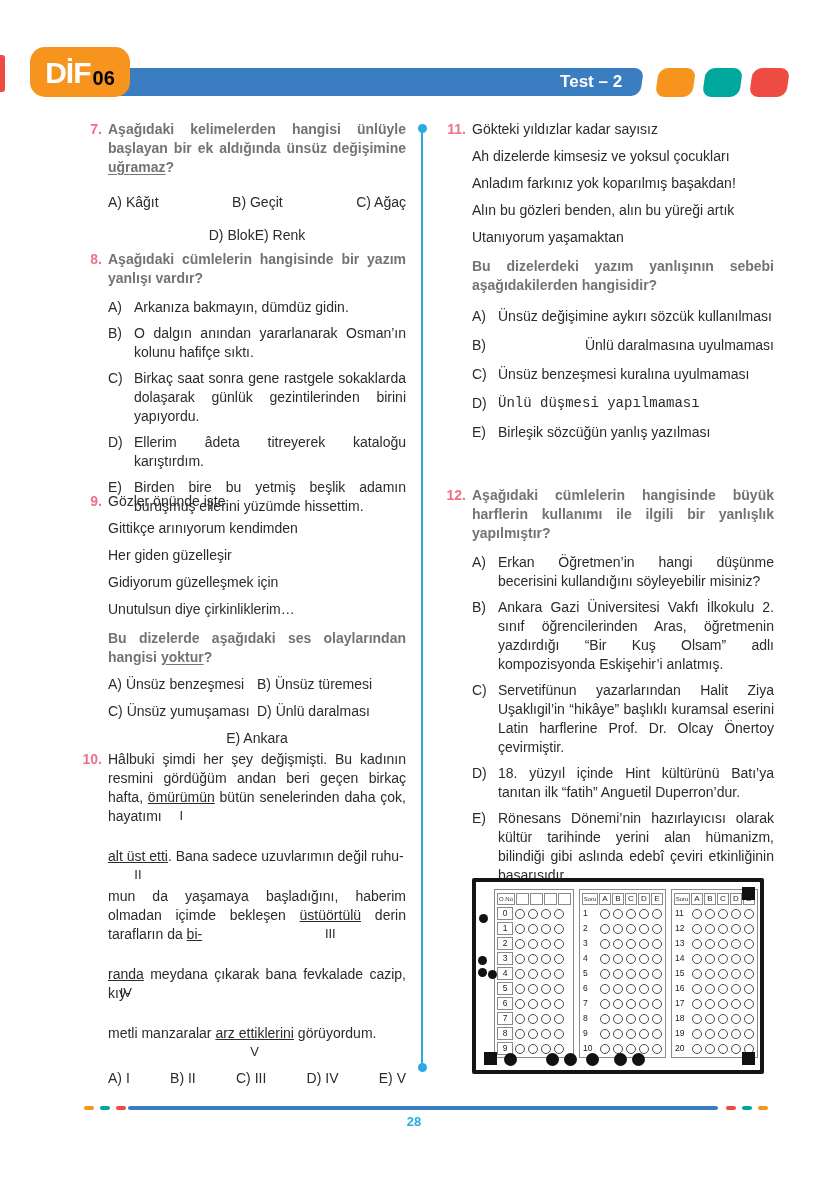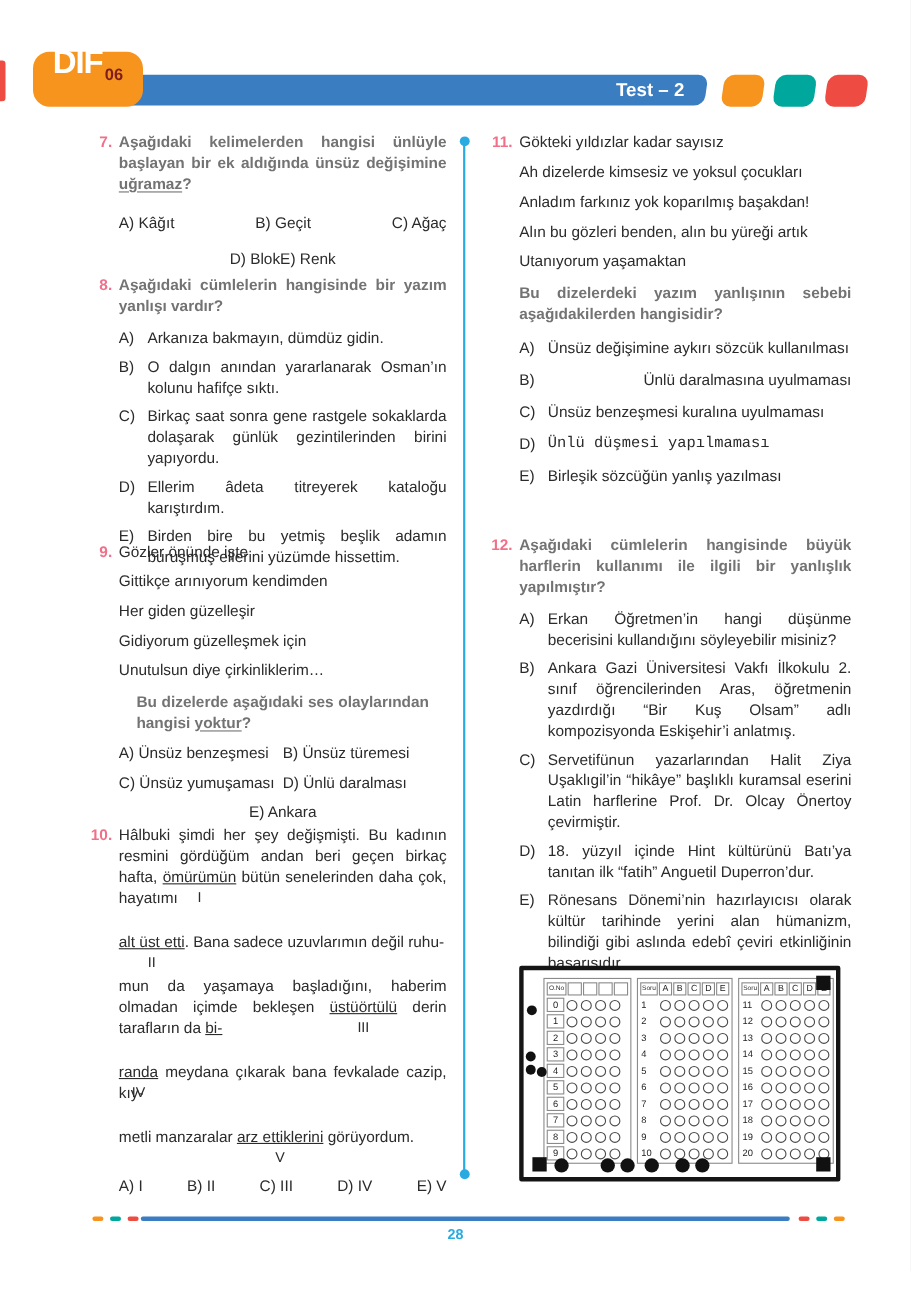--- a/index.html
+++ b/index.html
@@ -12,23 +12,23 @@
     position:relative; width:828px; height:1180px; background:#fff;
     margin:0 auto; overflow:hidden;
     font-family:"Liberation Sans", sans-serif;
     font-size:14px; line-height:19px; color:#2b2b2b;
   }
   
   .red-sliver{position:absolute; left:0; top:55px; width:5px; height:37px;
     background:var(--red); border-radius:0 3px 3px 0;}
   .logo-badge{position:absolute; left:30px; top:47px; width:100px; height:50px;
     background:var(--orange); border-radius:15px; z-index:2;
-    display:flex; align-items:flex-start; justify-content:center;}
+    display:flex; align-items:center; justify-content:center;}
   .logo-main{color:#fff; font-weight:bold; font-size:30px; letter-spacing:-1px;}
-  .logo-sub{color:#7f1d1d; font-weight:bold; font-size:15px; margin:12px 0 0 2px;}
+  .logo-sub{color:#000000; font-weight:bold; font-size:20px; margin:12px 0 0 2px;}
   .header-bar{position:absolute; left:112px; top:68px; width:530px; height:28px;
     background:var(--blue); border-radius:4px 9px 9px 4px; transform:skewX(-8deg); z-index:1;}
   .header-bar-label{position:absolute; right:20px; top:4px; color:#fff;
     font-weight:bold; font-size:17px; transform:skewX(8deg);}
   .chip{position:absolute; top:68px; width:37px; height:29px; border-radius:9px; transform:skewX(-8deg);}
   .chip-orange{left:657px; background:var(--orange);}
   .chip-teal{left:704px; background:var(--teal);}
   .chip-red{left:751px; background:var(--red);}
   
   .divider{position:absolute; left:421px; top:128px; width:2px; height:940px; background:var(--light_blue);}
@@ -145,21 +145,21 @@
   </section>
 
   <section class="question" style="left:80px; top:492px; width:326px;">
     <span class="qnum">9.</span>
     <div class="qbody">
       <p class="line">Gözler önünde işte</p>
       <p class="line">Gittikçe arınıyorum kendimden</p>
       <p class="line">Her giden güzelleşir</p>
       <p class="line">Gidiyorum güzelleşmek için</p>
       <p class="line">Unutulsun diye çirkinliklerim…</p>
-      <p class="stem" style="margin:10px 16px 8px;"><span>Bu dizelerde aşağıdaki ses olaylarından hangisi </span><u>yoktur</u><span>?</span></p>
+      <p class="stem" style="margin:10px 0 8px;"><span>Bu dizelerde aşağıdaki ses olaylarından hangisi </span><u>yoktur</u><span>?</span></p>
       <div class="optgrid">
         <span>A) Ünsüz benzeşmesi</span>
         <span>B) Ünsüz türemesi</span>
         <span>C) Ünsüz yumuşaması</span>
         <span>D) Ünlü daralması</span>
         <span class="center">E) Ankara</span>
       </div>
     </div>
   </section>
 

